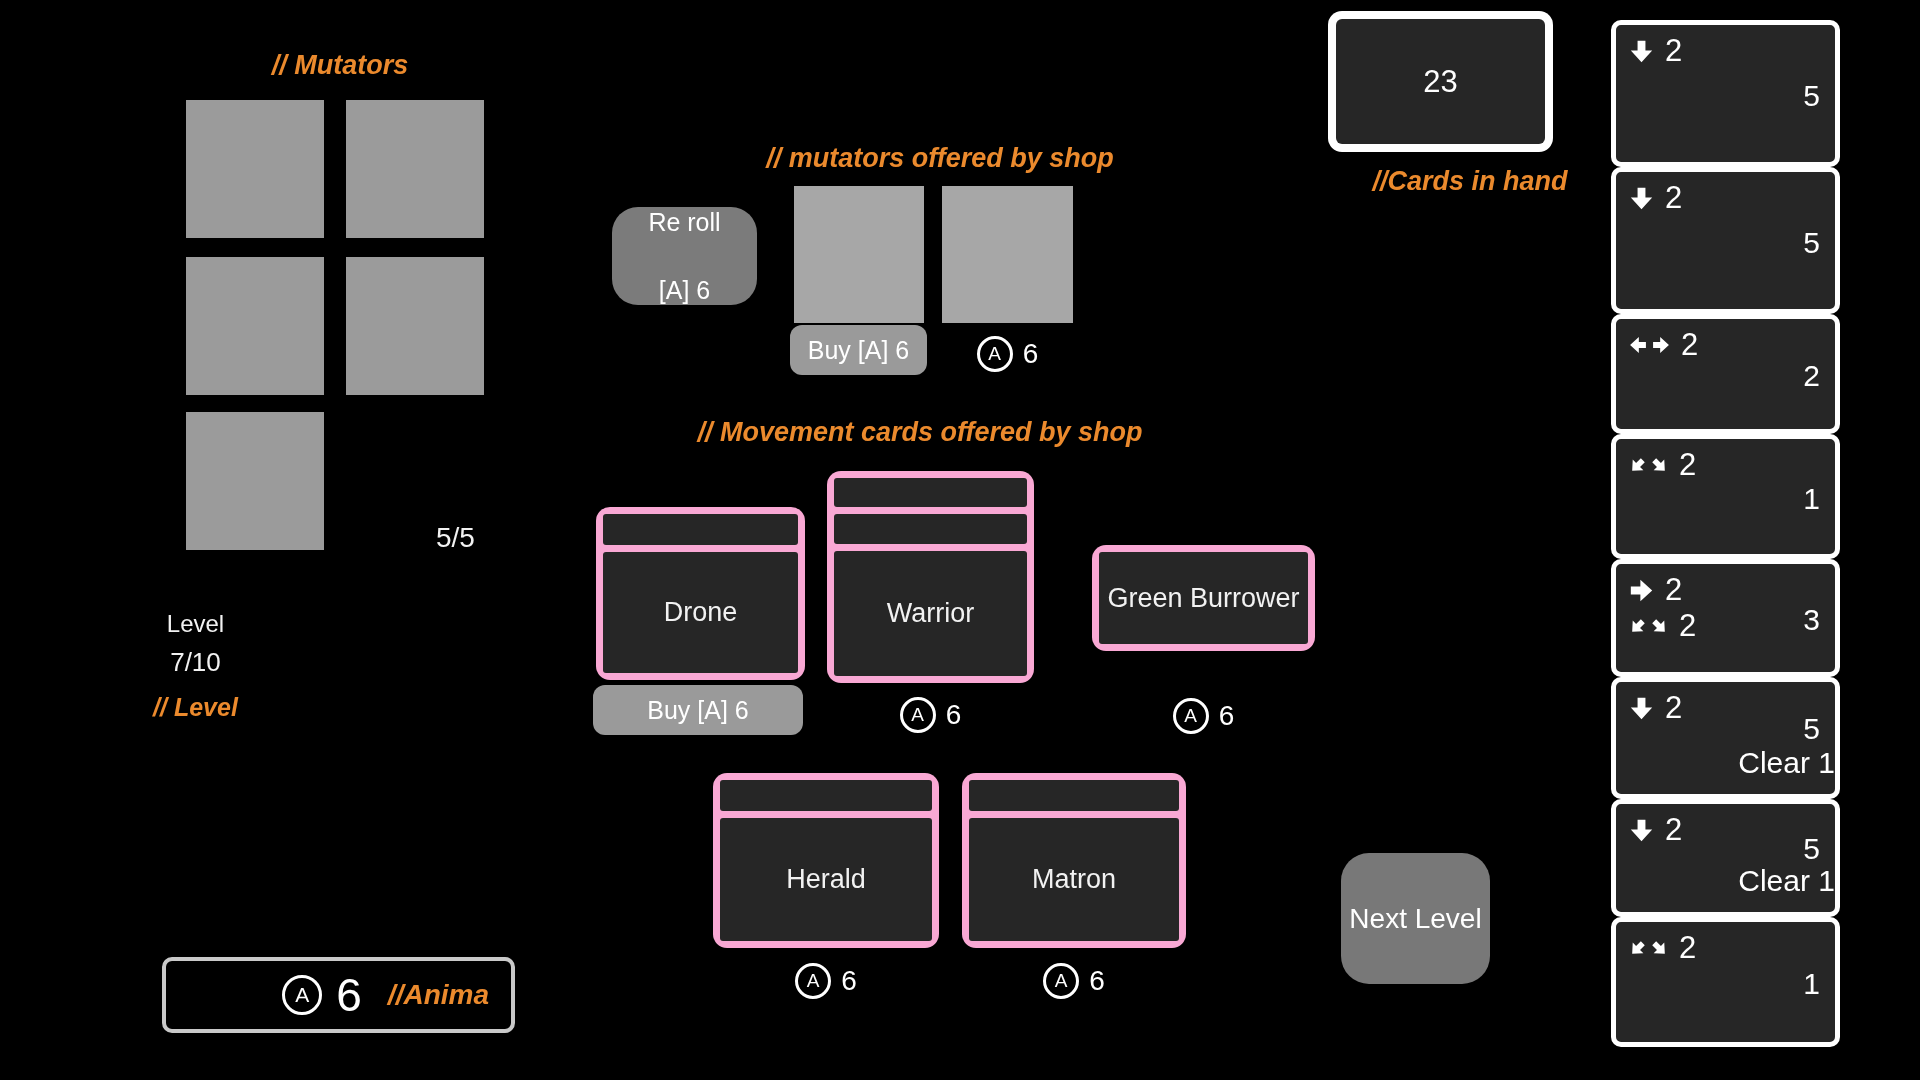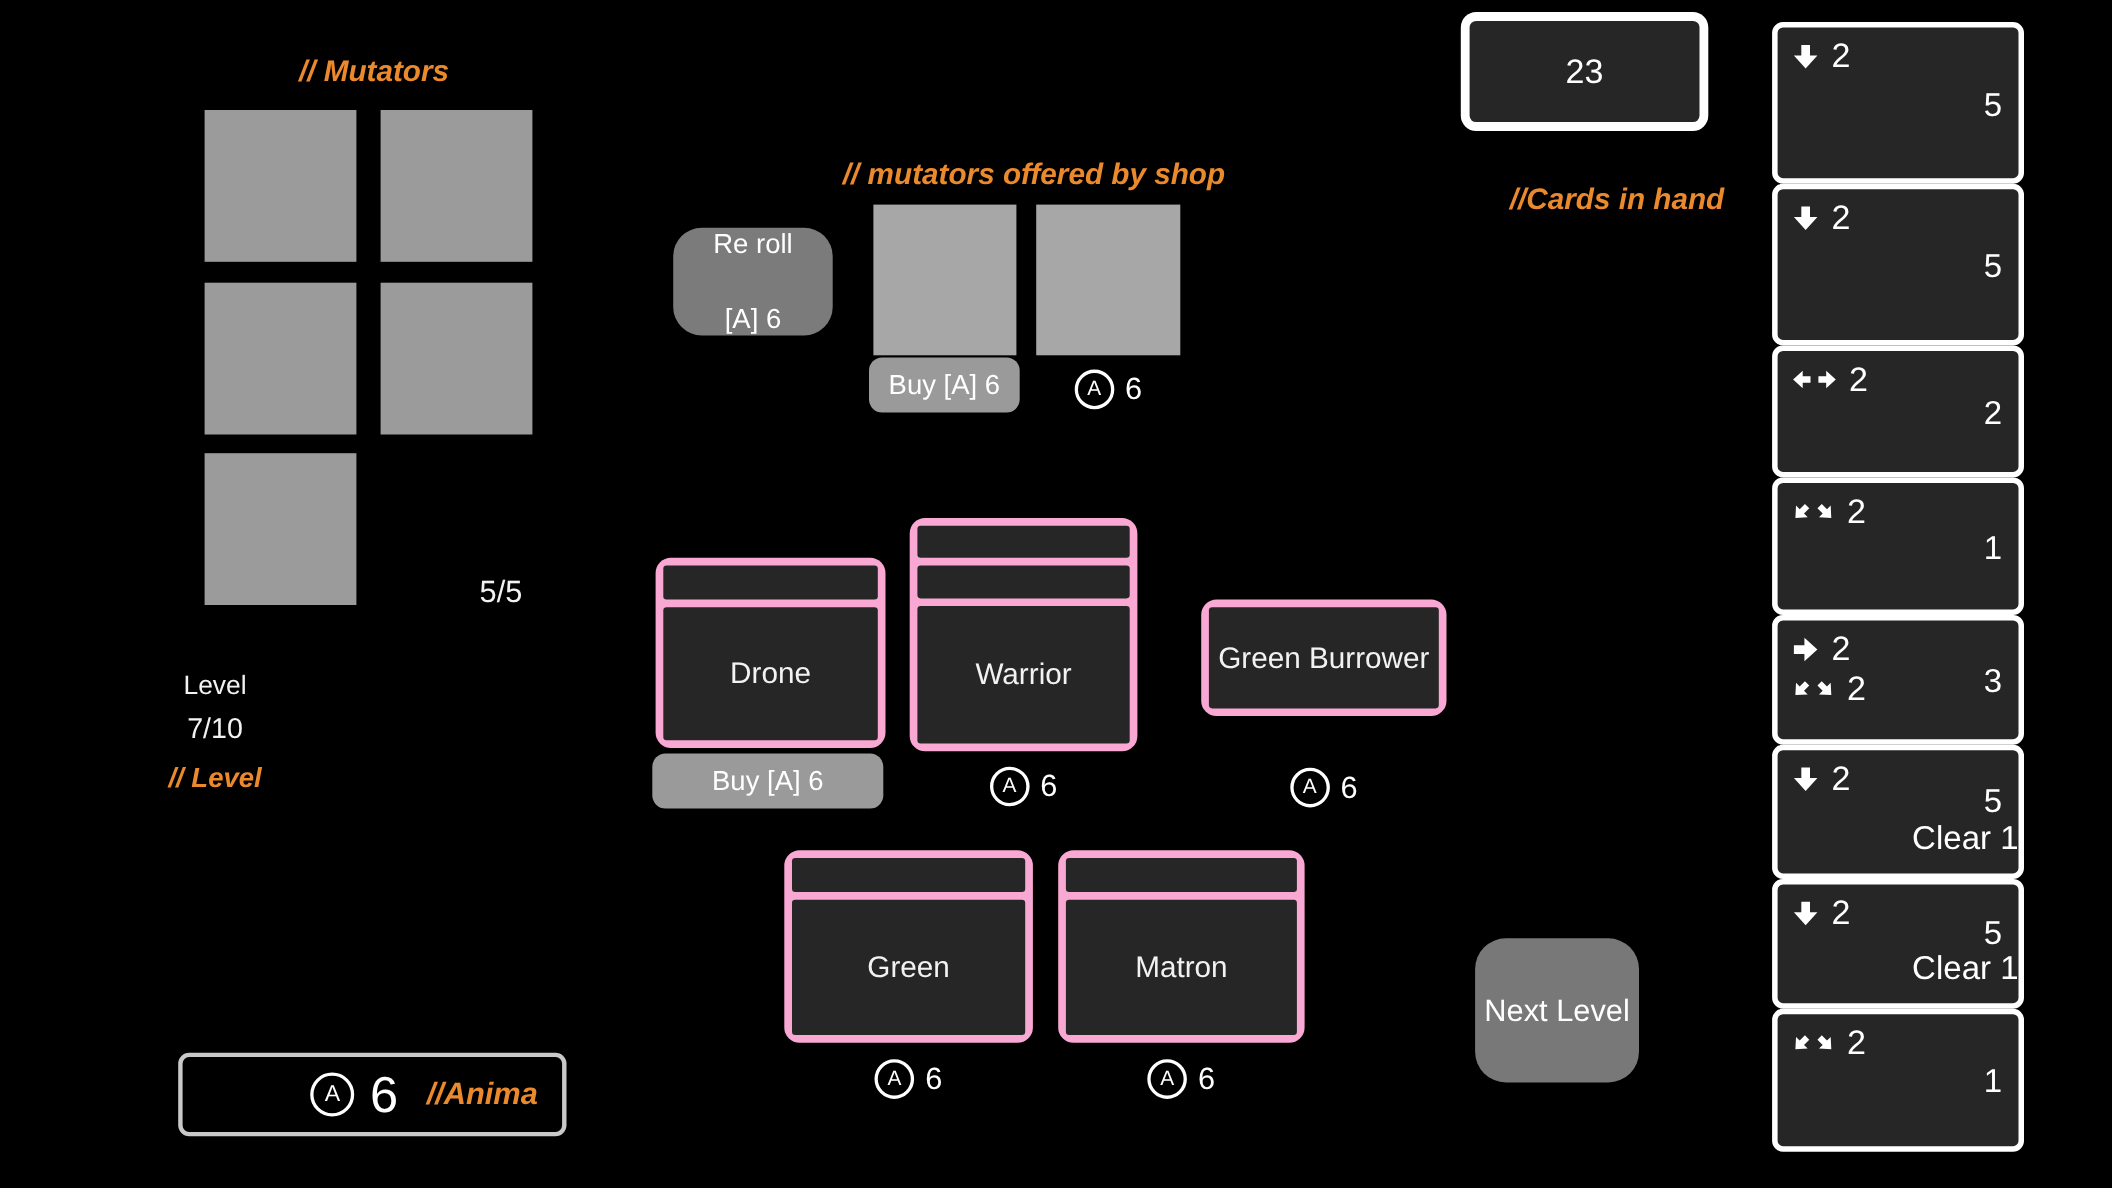--- a/index.html
+++ b/index.html
@@ -23,21 +23,21 @@
     display:flex;flex-direction:column;gap:7px;box-sizing:border-box;cursor:pointer;}
   .strip{background:#262626;border-radius:3px;height:30px;flex:0 0 auto;}
   .card-body{background:#262626;border-radius:3px;flex:1 1 auto;display:flex;align-items:center;
     justify-content:center;color:#F2F2F2;font-size:27px;white-space:nowrap;}
 
   .price{position:absolute;display:flex;align-items:center;justify-content:center;gap:10px;
     color:#FFF;font-size:28px;}
   .circleA{width:36px;height:36px;border:3px solid #FFF;border-radius:50%;box-sizing:border-box;
     display:flex;align-items:center;justify-content:center;font-size:19px;color:#FFF;flex:0 0 auto;}
 
-  .hand-box{position:absolute;left:1328px;top:11px;width:225px;height:108px;background:#FFF;
+  .hand-box{position:absolute;left:1328px;top:11px;width:225px;height:141px;background:#FFF;
     border-radius:14px;padding:8px;box-sizing:border-box;}
   .hand-box-inner{width:100%;height:100%;background:#262626;border-radius:6px;display:flex;
     align-items:center;justify-content:center;color:#FFF;font-size:31px;}
 
   #hand-column{position:absolute;left:1611px;top:20px;width:229px;}
   .hand-card{position:relative;background:#262626;border:5px solid #FFF;border-radius:10px;
     box-sizing:border-box;padding:9px 12px;color:#FFF;cursor:pointer;}
   .hline{display:flex;align-items:center;gap:10px;font-size:31px;line-height:1.1;}
   .hnum{position:absolute;right:15px;top:52%;transform:translateY(-50%);font-size:30px;}
   .hbottom{position:absolute;left:0;right:0;bottom:14px;text-align:right;font-size:30px;}
@@ -88,20 +88,21 @@
 
   <div class="shop-square" style="left:794px;top:186px;width:130px;height:137px;"></div>
   <button class="gray-btn" style="left:790px;top:325px;width:137px;height:50px;">Buy [A] 6</button>
 
   <div class="shop-square" style="left:942px;top:186px;width:131px;height:137px;"></div>
   <div class="price" style="left:942px;top:336px;width:131px;">
     <span class="circleA">A</span>
     <span>6</span>
   </div>
 
+  <div class="comment" style="left:620px;top:417px;width:600px;font-size:27px;">// Movement cards offered by shop</div>
 
   <div class="card-frame" style="left:596px;top:507px;width:209px;height:173px;">
     <div class="strip" style="height:31px;"></div>
     <div class="card-body">Drone</div>
   </div>
   <button class="gray-btn" style="left:593px;top:685px;width:210px;height:50px;">Buy [A] 6</button>
 
   <div class="card-frame" style="left:827px;top:471px;width:207px;height:212px;">
     <div class="strip" style="height:29px;"></div>
     <div class="strip" style="height:30px;"></div>
@@ -115,21 +116,21 @@
   <div class="card-frame" style="left:1092px;top:545px;width:223px;height:106px;">
     <div class="card-body">Green Burrower</div>
   </div>
   <div class="price" style="left:1092px;top:698px;width:223px;">
     <span class="circleA">A</span>
     <span>6</span>
   </div>
 
   <div class="card-frame" style="left:713px;top:773px;width:226px;height:175px;">
     <div class="strip" style="height:31px;"></div>
-    <div class="card-body">Green</div>
+    <div class="card-body">Herald</div>
   </div>
   <div class="price" style="left:713px;top:963px;width:226px;">
     <span class="circleA">A</span>
     <span>6</span>
   </div>
 
   <div class="card-frame" style="left:962px;top:773px;width:224px;height:175px;">
     <div class="strip" style="height:31px;"></div>
     <div class="card-body">Matron</div>
   </div>

